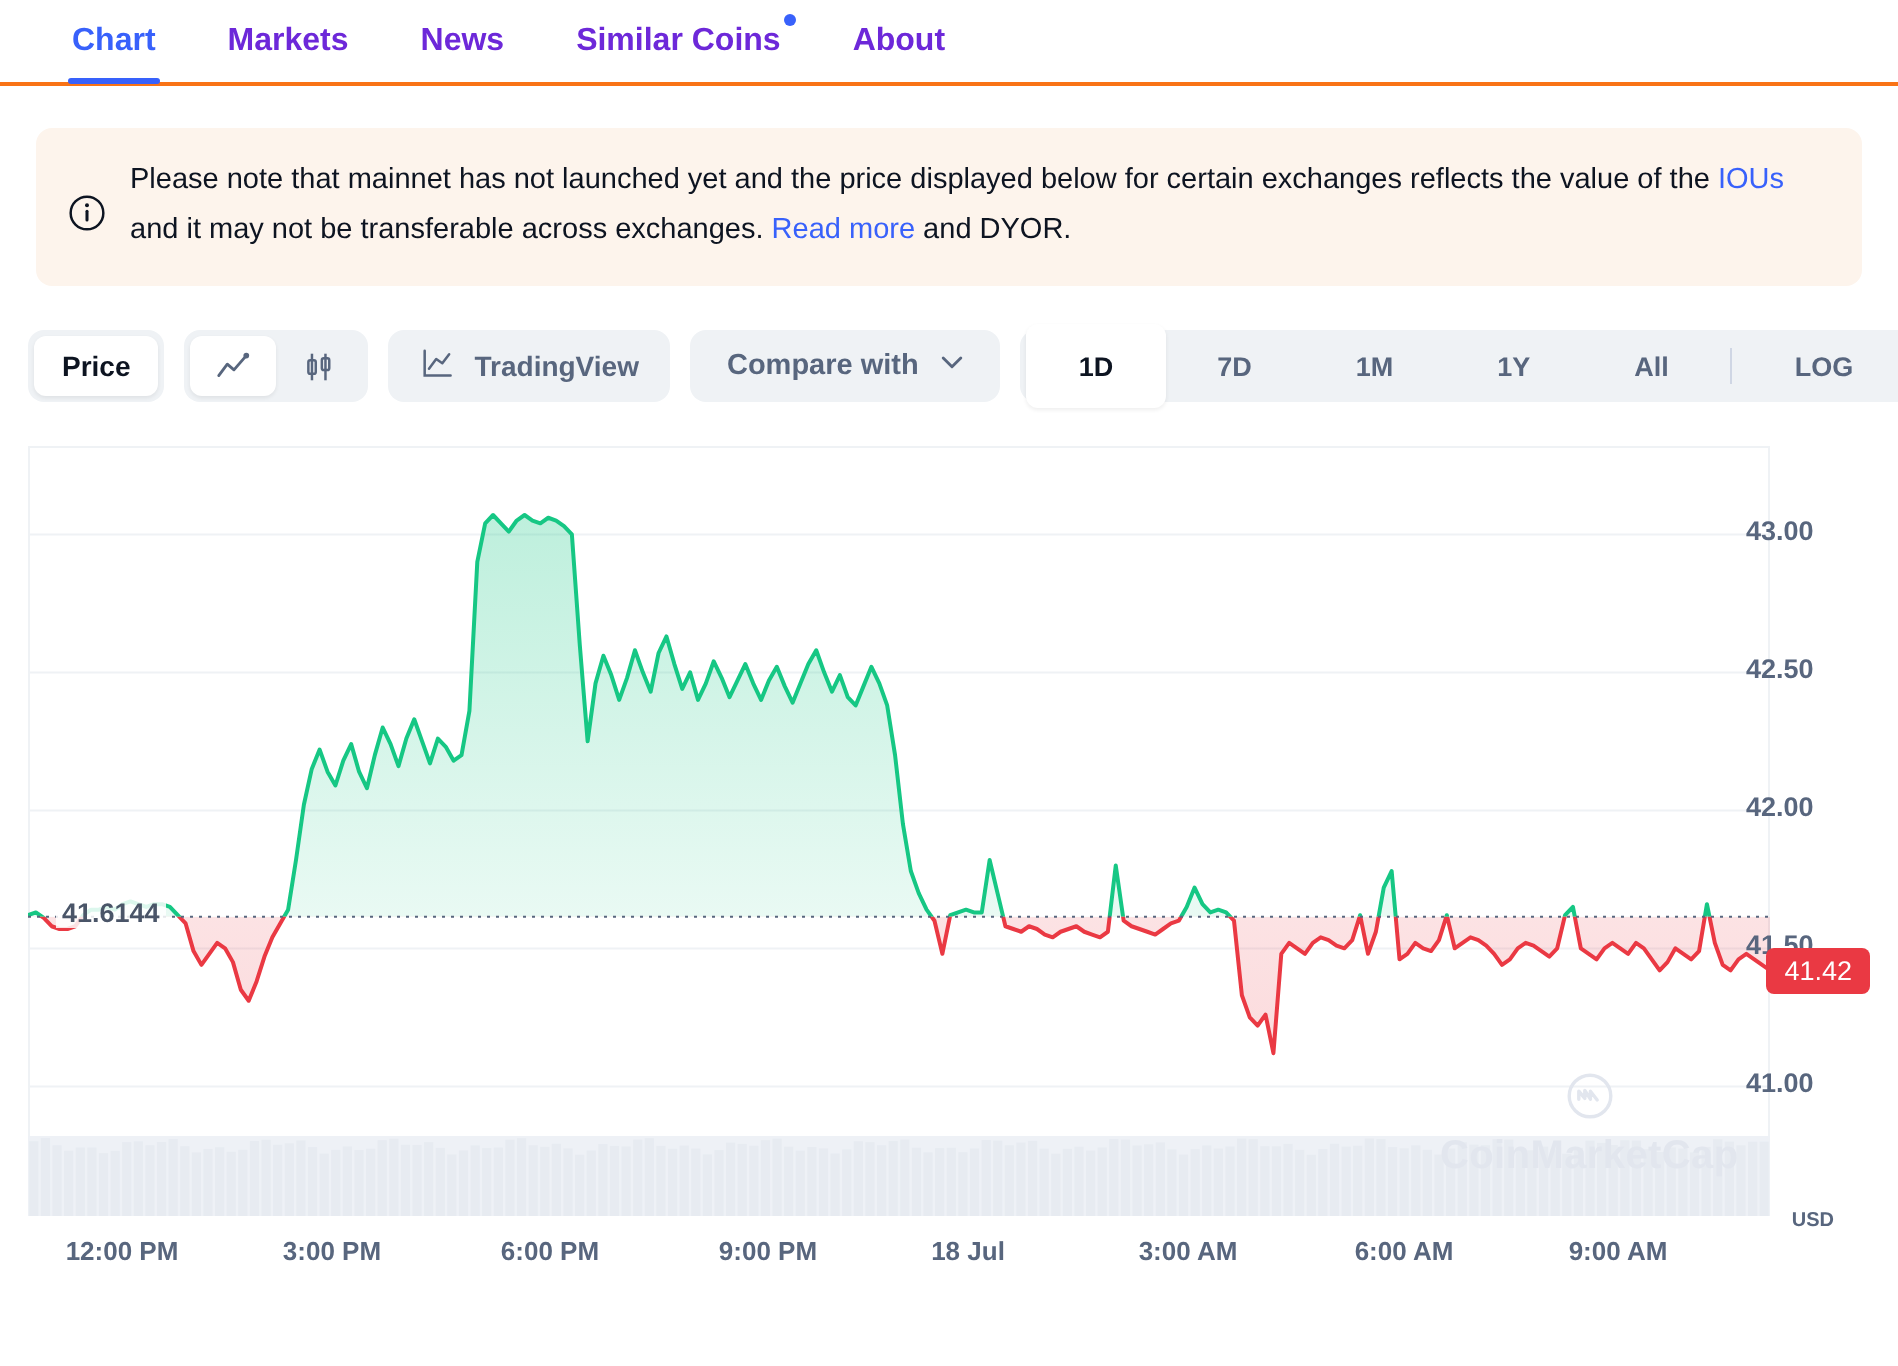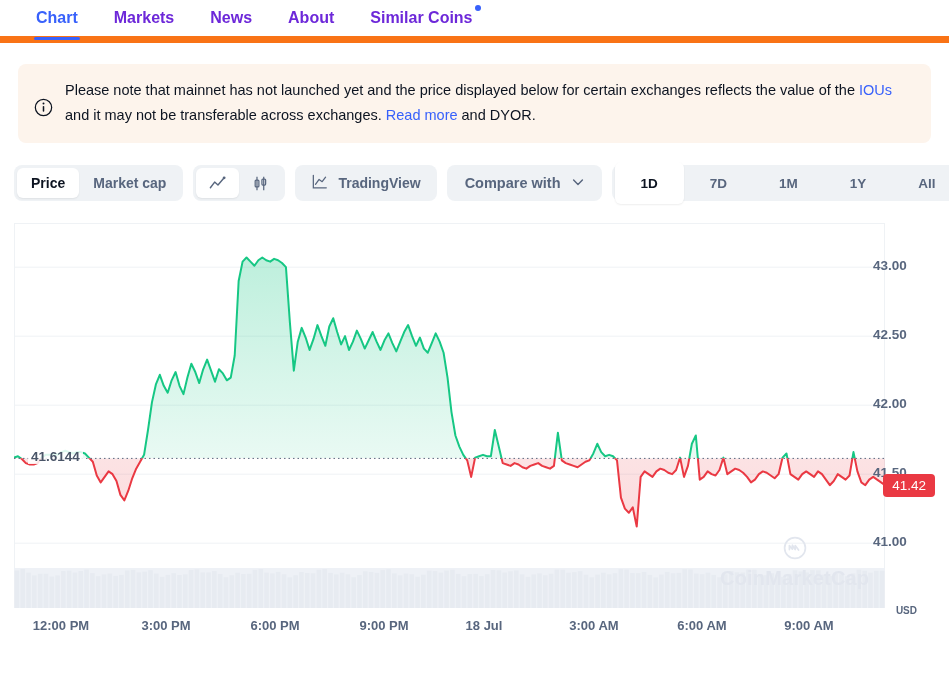--- a/index.html
+++ b/index.html
@@ -12,21 +12,21 @@
   }
 
   
   .tabbar {
     position: relative;
     height: 43px;
     display: flex;
     align-items: center;
     padding-left: 18px;
     gap: 0;
-    border-bottom: 7px solid #f97316;
+    border-bottom: 2px solid #f97316;
   }
   .tab {
     position: relative;
     height: 43px;
     display: flex;
     align-items: center;
     padding: 0 18px;
     font-size: 16px;
     font-weight: 700;
     color: #6d28d9;
@@ -234,46 +234,45 @@
   <div class="tab active">
     <span>Chart</span>
   </div>
   <div class="tab">
     <span>Markets</span>
   </div>
   <div class="tab">
     <span>News</span>
   </div>
   <div class="tab">
-    <span>About</span>
-  </div>
-  <div class="tab">
     <span>Similar Coins</span>
     <span class="dot"></span>
+  </div>
+  <div class="tab">
+    <span>About</span>
   </div>
 </div>
 
 <div class="notice">
   <span class="notice-icon">
     <svg width="19" height="19" viewBox="0 0 20 20">
       <circle cx="10" cy="10" r="8.6" fill="none" stroke="#0d1421" stroke-width="1.3"></circle>
       <circle cx="10" cy="5.9" r="1.05" fill="#0d1421"></circle>
       <rect x="9.2" y="8.3" width="1.6" height="6.2" rx=".8" fill="#0d1421"></rect>
     </svg>
   </span>
   <div class="notice-text">
     <span>Please note that mainnet has not launched yet and the price displayed below for certain exchanges reflects the value of the </span><a>IOUs</a><span> and it may not be transferable across exchanges. </span><a>Read more</a><span> and DYOR.</span>
   </div>
 </div>
 
 <div class="toolbar">
 
   <div class="seg">
     <div class="seg-item on">Price</div>
-    <div class="seg-item">Market cap</div>
   </div>
 
   <div class="seg">
     <div class="seg-item seg-icon on">
       <svg width="19" height="19" viewBox="0 0 20 20">
         <polyline points="2.5,14.5 7,8.5 10.5,11.5 17,4" fill="none" stroke="#58667e" stroke-width="1.5" stroke-linecap="round" stroke-linejoin="round"></polyline>
         <circle cx="17" cy="4" r="1.5" fill="#58667e"></circle>
       </svg>
     </div>
     <div class="seg-item seg-icon">

